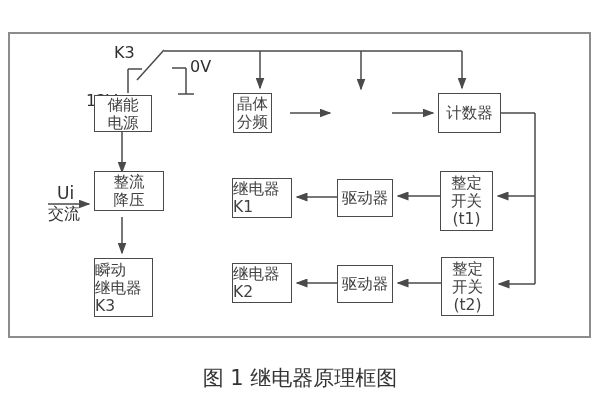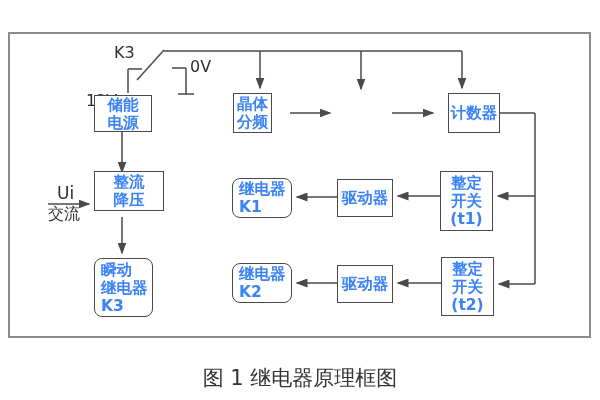--- a/index.html
+++ b/index.html
@@ -10,33 +10,33 @@
   }
   .frame{
     position:absolute;left:8px;top:32px;width:579px;height:302px;
     border:2px solid #8c8c8c;background:#ffffff;
   }
   svg.wires{position:absolute;left:0;top:0;width:600px;height:400px;}
   .block{
     position:absolute;border:1.5px solid #4a4a4a;background:#ffffff;
     display:flex;flex-direction:column;justify-content:center;align-items:center;
     font-size:15.5px;line-height:18px;white-space:pre-line;text-align:center;
-    color:#3b82f6;box-sizing:border-box;font-weight:bold;
+    color:#404040;box-sizing:border-box;
   }
-  .block.left{align-items:flex-start;text-align:left;padding-left:6px;border-radius:8px;}
+  .block.left{align-items:flex-start;text-align:left;}
   .lbl{position:absolute;font-size:16px;line-height:17px;color:#2f2f2f;white-space:nowrap;}
   .caption{
     position:absolute;left:0;top:364px;width:600px;text-align:center;
     font-size:21px;color:#333333;
   }
   
   .b-storage{left:94px;top:95px;width:58px;height:37px;}
   .b-crystal{left:233px;top:93px;width:39px;height:40px;}
   .b-div1{left:335px;top:94px;width:57px;height:39px;}
-  .b-counter{left:448px;top:93px;width:52px;height:40px;}
+  .b-counter{left:438px;top:93px;width:63px;height:40px;}
   .b-rect{left:94px;top:171px;width:70px;height:40px;}
   .b-k1{left:232px;top:178px;width:60px;height:40px;}
   .b-drv1{left:337px;top:179px;width:56px;height:38px;}
   .b-t1{left:440px;top:171px;width:53px;height:60px;}
   .b-k3relay{left:94px;top:258px;width:59px;height:59px;}
   .b-k2{left:232px;top:263px;width:60px;height:40px;}
   .b-drv2{left:337px;top:265px;width:56px;height:38px;}
   .b-t2{left:441px;top:257px;width:53px;height:59px;}
 </style>
 </head>

